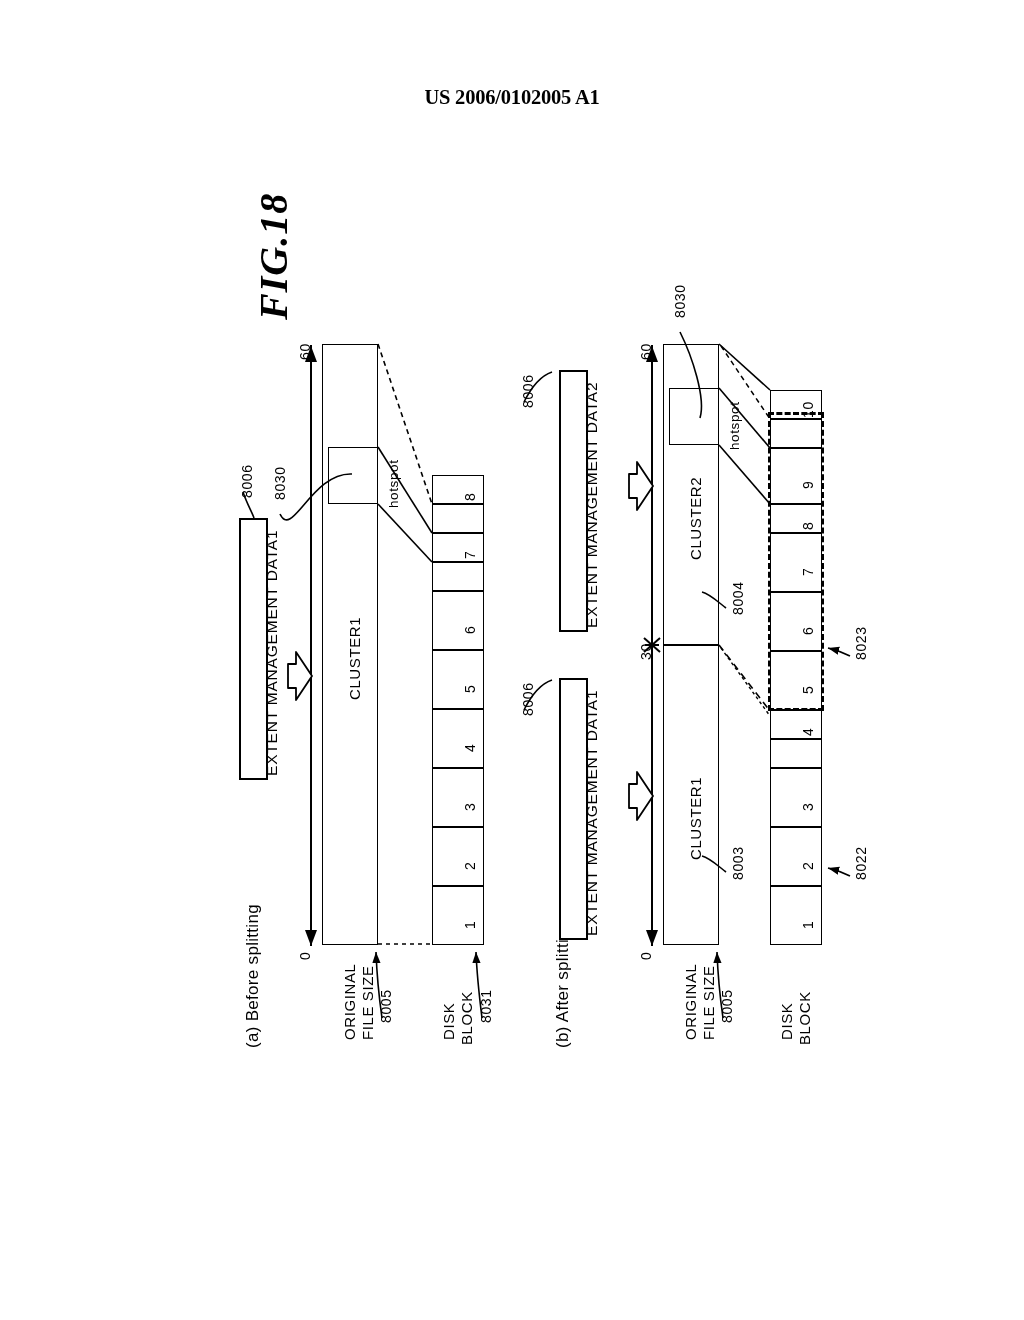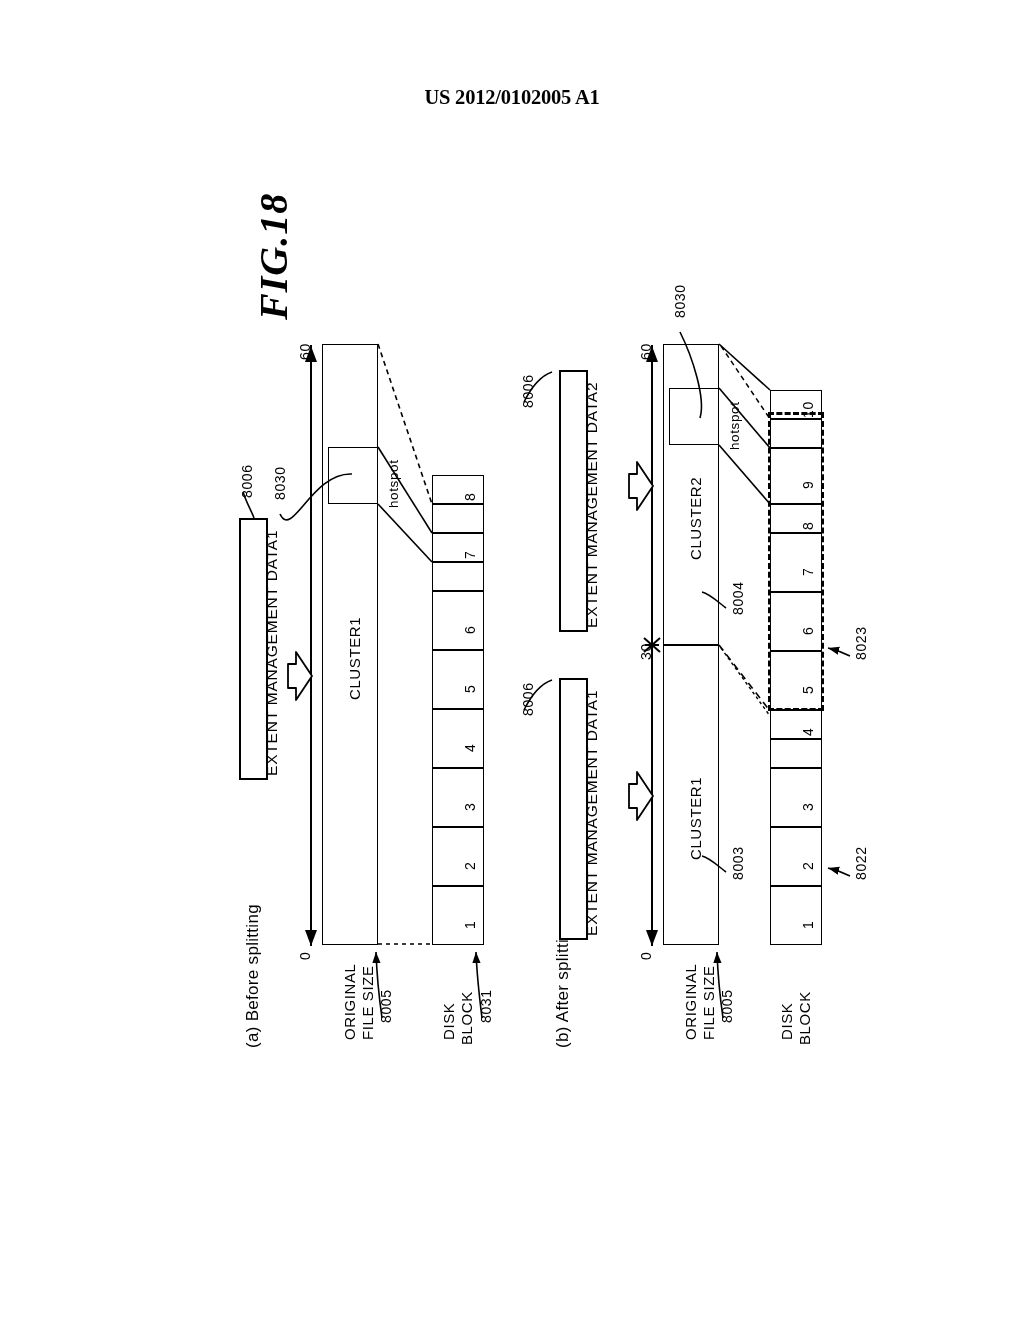--- a/index.html
+++ b/index.html
@@ -122,21 +122,21 @@
     left: 0; top: 0;
     width: 1024px;
     height: 1320px;
     pointer-events: none;
   }
 </style>
 </head>
 <body>
 
 <div class="page-header">
-  <span class="hdr-right">US 2012/0102005 A1</span>
+  <span class="hdr-right">US 2006/0102005 A1</span>
 </div>
 
 <div id="fig-canvas">
 
   <div class="fig-title" style="left:250px; top:320px;">FIG.18</div>
 
   <div class="sect-title" style="left:243px; top:1048px;">(a) Before splitting</div>
 
   <div class="emd-box" style="left:239px; top:518px; width:29px; height:262px;">
     <div class="v-text" style="left:22px; top:256px;">EXTENT MANAGEMENT DATA1</div>

